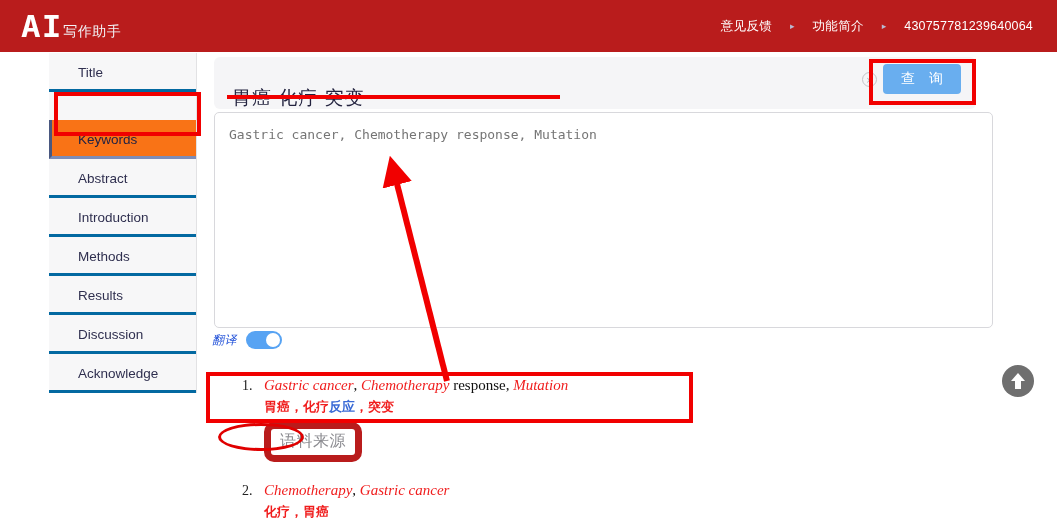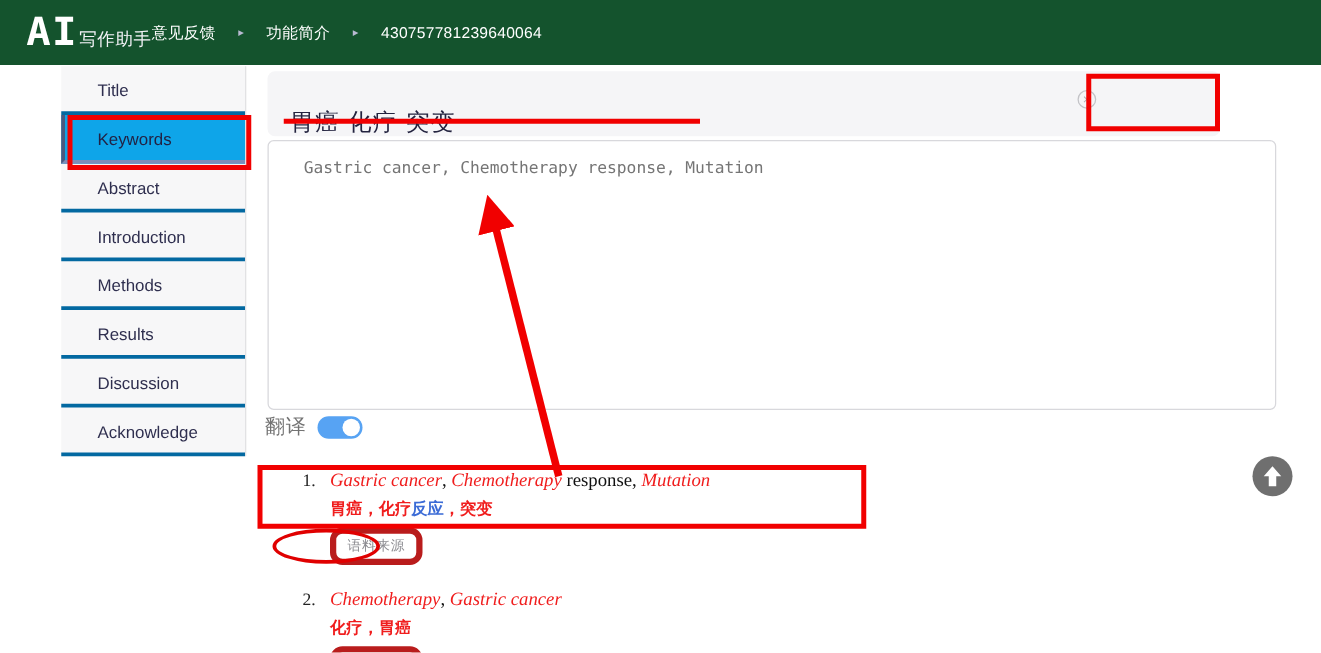--- a/index.html
+++ b/index.html
@@ -14,23 +14,24 @@
     font-family: "Liberation Sans", sans-serif;
     position: relative;
   }
 
   
   #app-header {
     position: absolute;
     left: 0; top: 0;
     width: 1057px;
     height: 52px;
-    background: #14532d;
+    background: #b91c1c;
     display: flex;
     align-items: center;
+    justify-content: space-between;
     box-sizing: border-box;
     padding: 0 24px 0 22px;
   }
   #brand {
     display: flex;
     align-items: flex-end;
     gap: 2px;
   }
   #brand-mark {
     color: #ffffff;
@@ -74,25 +75,26 @@
     padding-left: 29px;
     font-size: 13.5px;
     color: #2f2f4f;
     border-bottom: 3px solid #0369a1;
     box-sizing: border-box;
     cursor: pointer;
     white-space: nowrap;
   }
   .side-item.first { border-top: none; }
   .side-item.active {
-    background: #0ea5e9;
+    background: #f97316;
     color: #222244;
     border-left: 3px solid #4a5880;
     padding-left: 26px;
     border-bottom-color: #7e8db8;
+    margin-top: 28px;
   }
 
   
   #main {
     position: absolute;
     left: 196px;
     top: 53px;
     width: 861px;
     height: 469px;
   }
@@ -158,42 +160,43 @@
 
   #keyword-textarea {
     position: absolute;
     left: 18px;
     top: 59px;
     width: 749px;
     height: 190px;
     background: #ffffff;
     border: 1px solid #d8d8dc;
     border-radius: 5px;
-    padding: 12px 28px;
+    padding: 12px 14px;
     font-family: "DejaVu Sans Mono", monospace;
     font-size: 13px;
     color: #9a9a9f;
     resize: none;
     outline: none;
     line-height: 20px;
     letter-spacing: 0px;
   }
 
   #translate-row {
     position: absolute;
     left: 16px;
     top: 278px;
     display: flex;
     align-items: center;
     gap: 9px;
   }
   #translate-label {
-    font-size: 16px;
-    color: #737373;
+    font-size: 12px;
+    color: #1d4ed8;
     letter-spacing: 0.5px;
+    font-style: italic;
   }
   #translate-toggle {
     width: 36px;
     height: 18px;
     border-radius: 9px;
     background: #57a3f3;
     position: relative;
     cursor: pointer;
   }
   #translate-toggle .knob {
@@ -238,23 +241,23 @@
     line-height: 21px;
     padding-left: 22px;
     white-space: nowrap;
   }
   .hl-blue { color: #3b6bd6; }
   .source-btn {
     margin-left: 22px;
     margin-top: 5px;
     display: inline-block;
     padding: 2px 9px 3px 9px;
-    border: 5px solid #b91c1c;
+    border: 7px solid #b91c1c;
     border-radius: 10px;
-    font-size: 11px;
+    font-size: 16px;
     color: #8c8c91;
     background: #ffffff;
     cursor: pointer;
     letter-spacing: 0.5px;
   }
 
   
   #back-to-top {
     position: absolute;
     left: 1002px;
@@ -326,20 +329,21 @@
 </div>
 
 <div id="main">
 
   <div id="search-bar">
     <div id="search-input-wrap">
       <input id="search-input" type="text" value="胃癌 化疗 突变" style="">
     </div>
   </div>
   <div id="clear-icon">×</div>
+  <button id="query-button">查 询</button>
 
   <textarea id="keyword-textarea" placeholder="Gastric cancer, Chemotherapy response, Mutation" style=""></textarea>
 
   <div id="translate-row">
     <span id="translate-label">翻译</span>
     <div id="translate-toggle">
       <div class="knob"></div>
     </div>
   </div>
 

